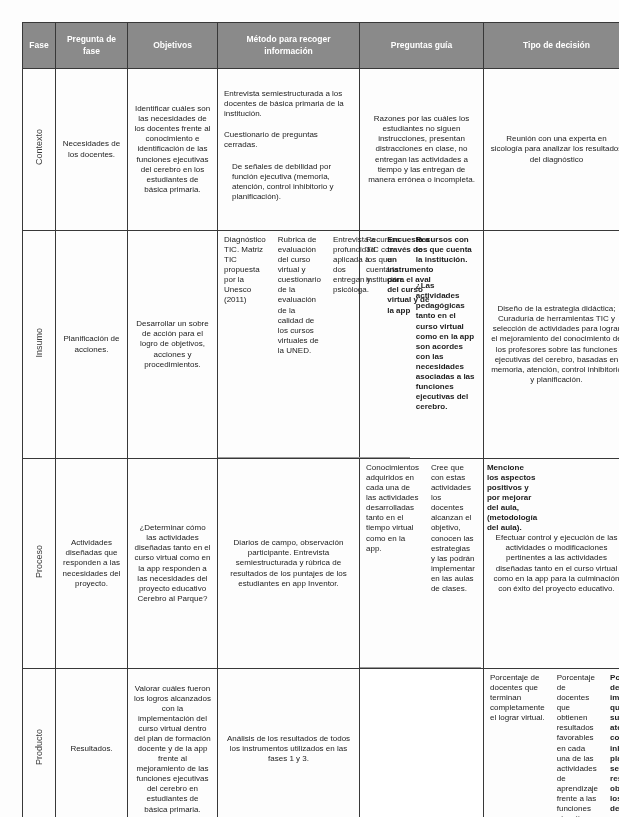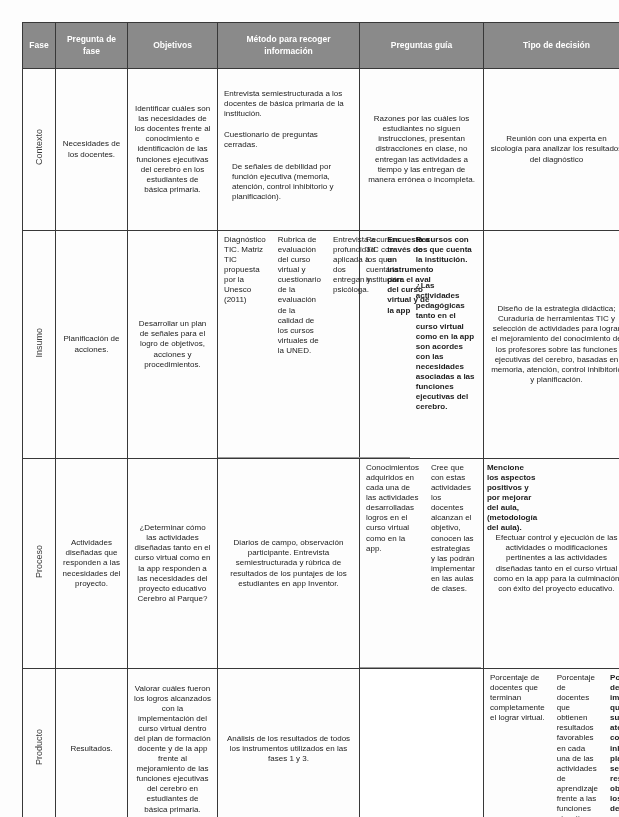--- a/index.html
+++ b/index.html
@@ -100,21 +100,21 @@
         </td>
         <td class="txt">Razones por las cuáles los estudiantes no siguen instrucciones, presentan distracciones en clase, no entregan las actividades a tiempo y las entregan de manera errónea o incompleta.</td>
         <td class="txt">Reunión con una experta en sicología para analizar los resultados del diagnóstico</td>
       </tr>
 
       <tr class="r1">
         <td class="fase-cell">
           <span class="fase">Insumo</span>
         </td>
         <td class="txt">Planificación de acciones.</td>
-        <td class="txt">Desarrollar un plan de señales para el logro de objetivos, acciones y procedimientos.</td>
+        <td class="txt">Desarrollar un sobre de acción para el logro de objetivos, acciones y procedimientos.</td>
         <td class="scell">
           <div class="stack">
             <div class="sub">
                 <p>Diagnóstico TIC. Matriz TIC propuesta por la Unesco (2011)</p>
               </div>
             <div class="sub">
                 <p>Rubrica de evaluación del curso virtual y cuestionario de la evaluación de la calidad de los cursos virtuales de la UNED.</p>
               </div>
             <div class="sub">
                 <p>Entrevista a profundidad aplicada a dos entregan y psicóloga.</p>
@@ -141,21 +141,21 @@
       <tr class="r2">
         <td class="fase-cell">
           <span class="fase">Proceso</span>
         </td>
         <td class="txt">Actividades diseñadas que responden a las necesidades del proyecto.</td>
         <td class="txt">¿Determinar cómo las actividades diseñadas tanto en el curso virtual como en la app responden a las necesidades del proyecto educativo Cerebro al Parque?</td>
         <td class="txt">Diarios de campo, observación participante. Entrevista semiestructurada y rúbrica de resultados de los puntajes de los estudiantes en app Inventor.</td>
         <td class="scell">
           <div class="stack">
             <div class="sub">
-                <p>Conocimientos adquiridos en cada una de las actividades desarrolladas logros en el curso virtual como en la app.</p>
+                <p>Conocimientos adquiridos en cada una de las actividades desarrolladas tanto en el tiempo virtual como en la app.</p>
               </div>
             <div class="sub">
                 <p>Cree que con estas actividades los docentes alcanzan el objetivo, conocen las estrategias y las podrán implementar en las aulas de clases.</p>
               </div>
             <div class="sub">
                 <p>Mencione los aspectos positivos y por mejorar del aula, (metodología del aula).</p>
               </div>
           </div>
         </td>
         <td class="txt">Efectuar control y ejecución de las actividades o modificaciones pertinentes a las actividades diseñadas tanto en el curso virtual como en la app para la culminación con éxito del proyecto educativo.</td>

